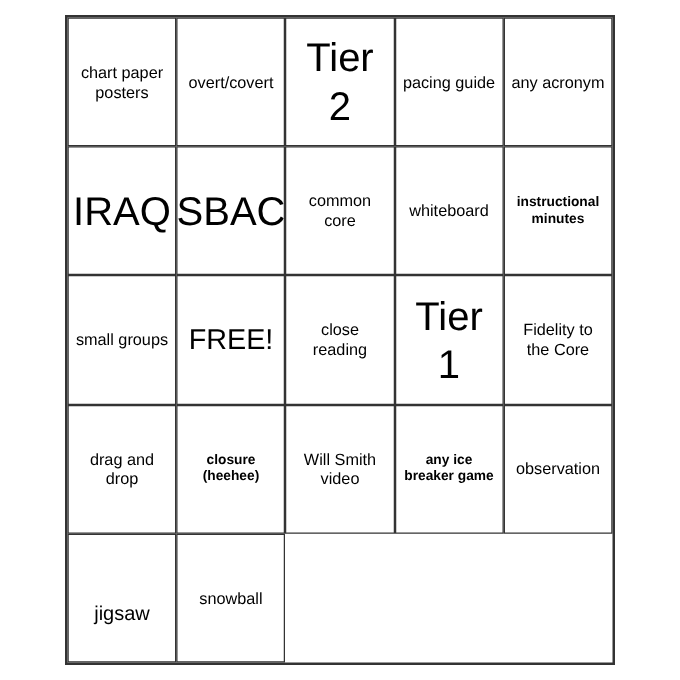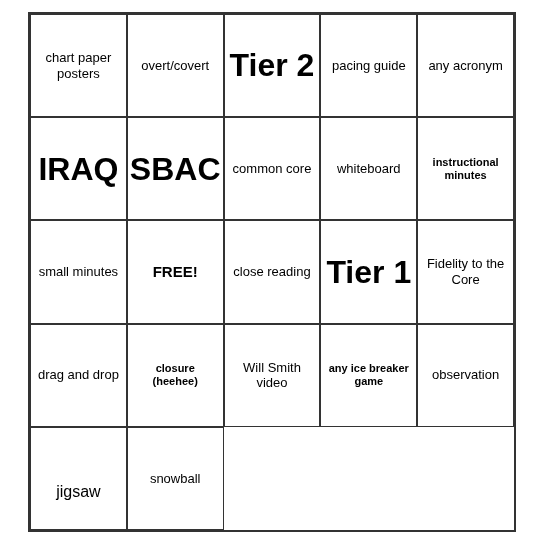--- a/index.html
+++ b/index.html
@@ -6,21 +6,21 @@
     body {
       width: 544px;
       height: 544px;
       display: flex;
       align-items: center;
       justify-content: center;
       background: #fff;
       font-family: Arial, sans-serif;
     }
     .bingo-board {
-      width: 488px;
+      width: 440px;
       height: 520px;
       border: 2px solid #333;
       display: grid;
       grid-template-columns: repeat(5, 1fr);
       grid-template-rows: repeat(5, 1fr);
     }
     .cell {
       border: 1.5px solid #333;
       display: flex;
       align-items: center;
@@ -28,24 +28,24 @@
       text-align: center;
       padding: 4px;
       overflow: hidden;
     }
     .cell-text {
       line-height: 1.2;
     }
     .size-xs { font-size: 11px; font-weight: bold; }
     .size-sm { font-size: 13px; }
     .size-md { font-size: 16px; margin-top: 26px; }
-    .size-lg { font-size: 15px; }
+    .size-lg { font-size: 23px; }
     .size-xl { font-size: 32px; }
     .size-xxl { font-size: 40px; }
-    .bold { font-weight: bold; }
+    .bold { font-weight: normal; }
   </style>
 </head>
 <body>
 
 <div class="bingo-board">
 <div class="cell">
       <span class="cell-text size-sm">chart paper posters</span>
     </div>
     <div class="cell">
       <span class="cell-text size-sm">overt/covert</span>
@@ -68,21 +68,21 @@
     <div class="cell">
       <span class="cell-text size-sm">common core</span>
     </div>
     <div class="cell">
       <span class="cell-text size-sm">whiteboard</span>
     </div>
     <div class="cell">
       <span class="cell-text size-xs">instructional minutes</span>
     </div>
     <div class="cell">
-      <span class="cell-text size-sm">small minutes</span>
+      <span class="cell-text size-sm">small groups</span>
     </div>
     <div class="cell">
       <span class="cell-text size-lg bold">FREE!</span>
     </div>
     <div class="cell">
       <span class="cell-text size-sm">close reading</span>
     </div>
     <div class="cell">
       <span class="cell-text size-xl bold">Tier 1</span>
     </div>

